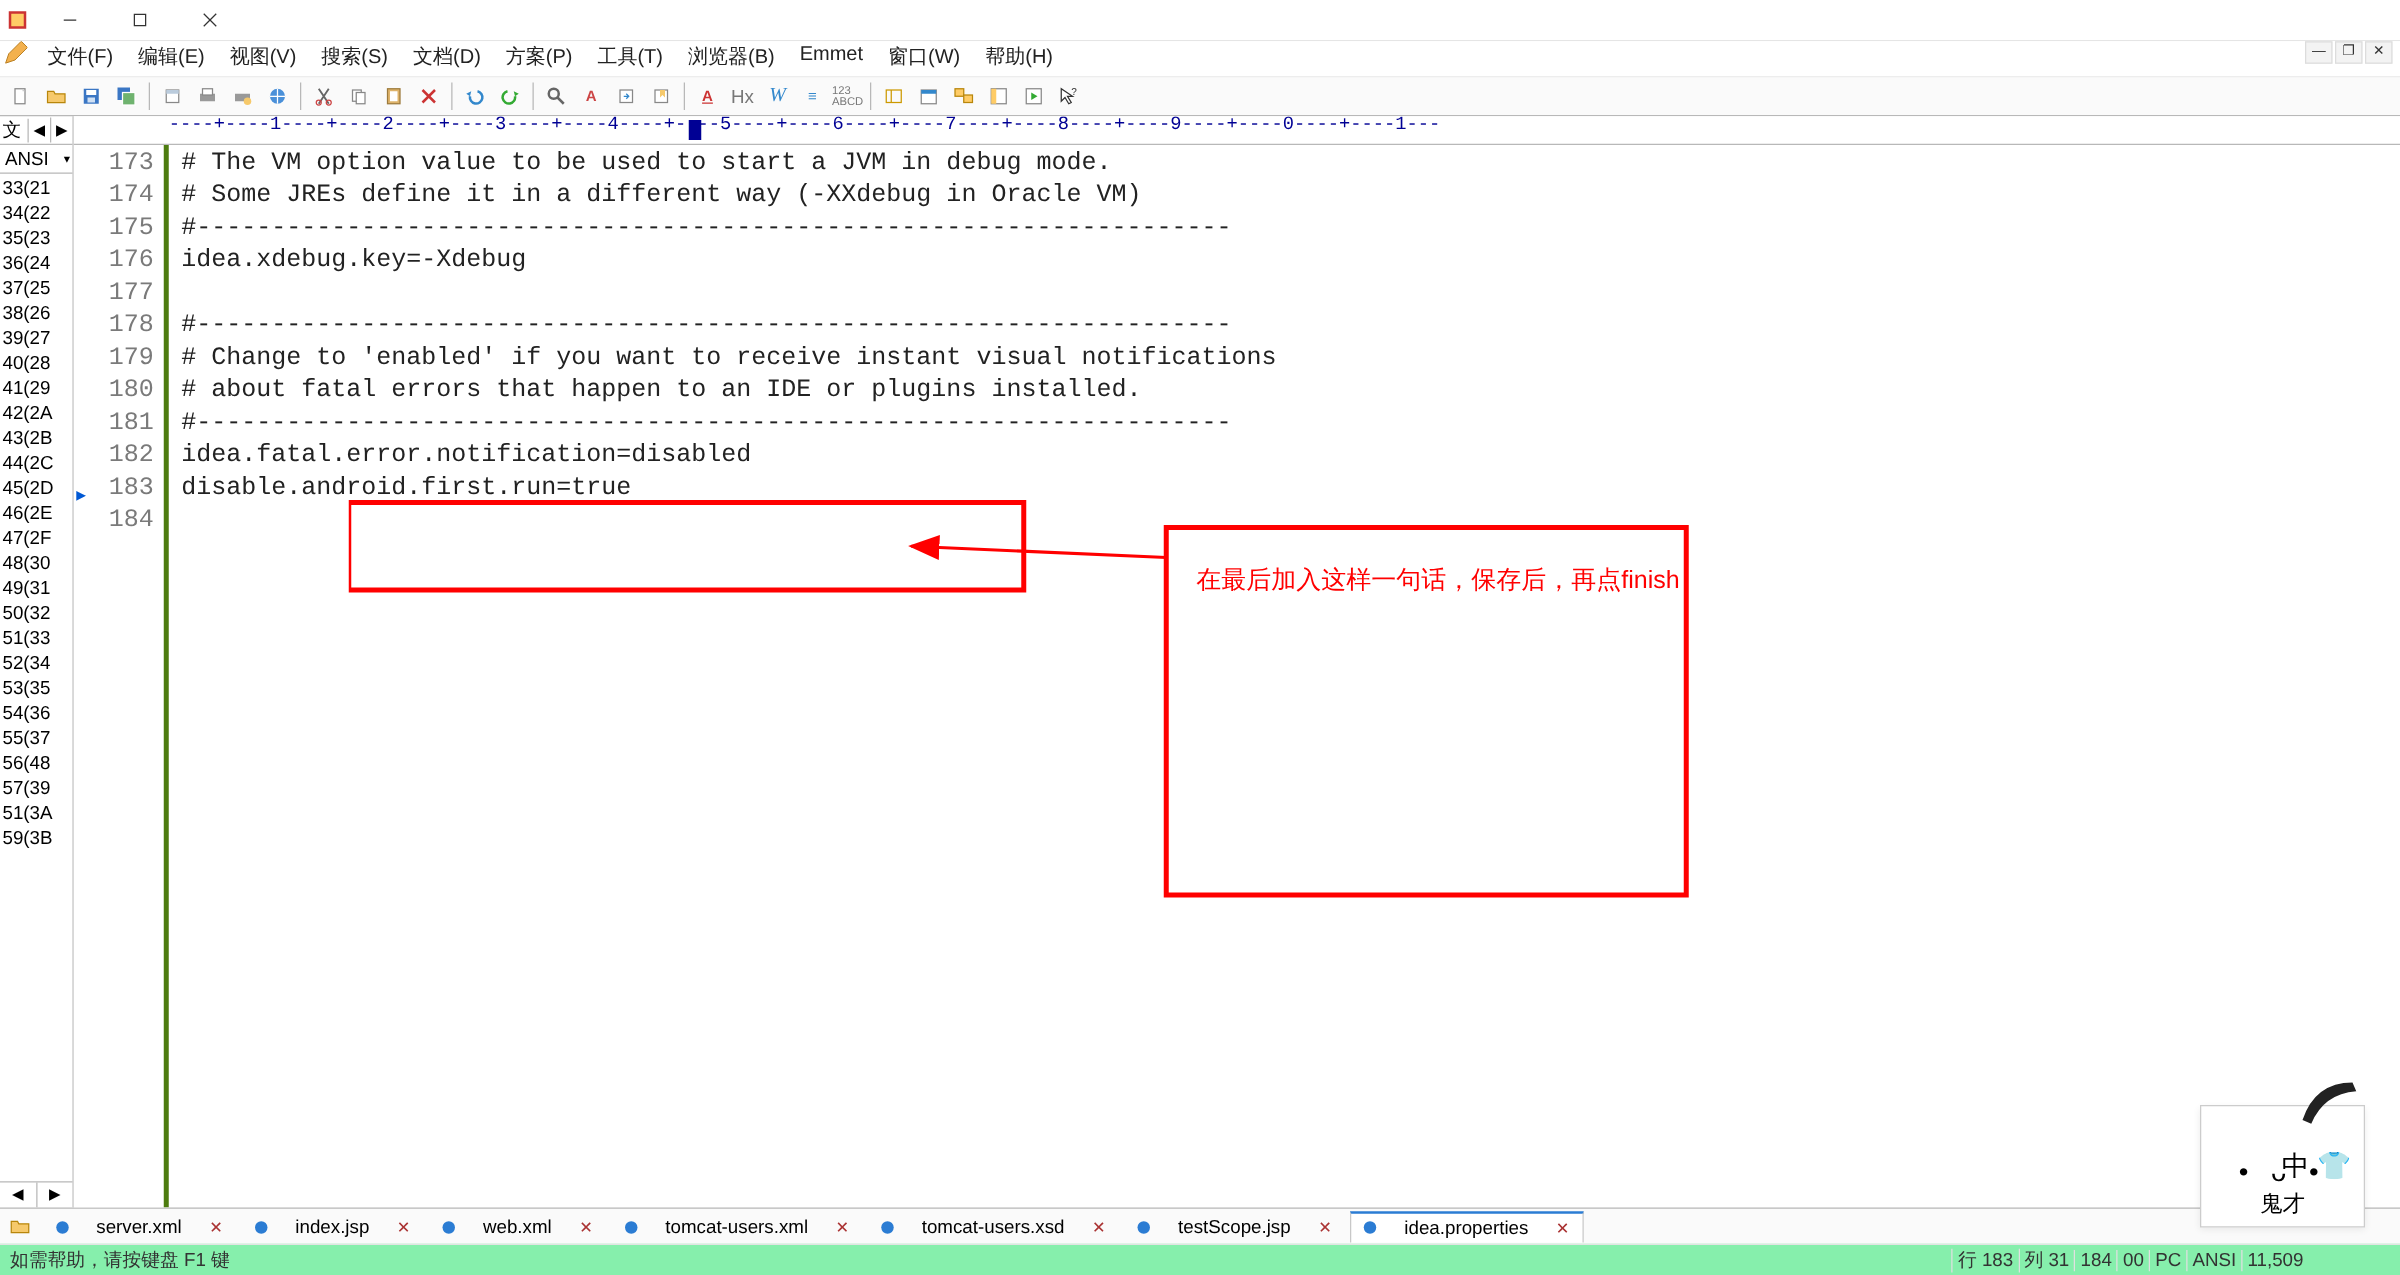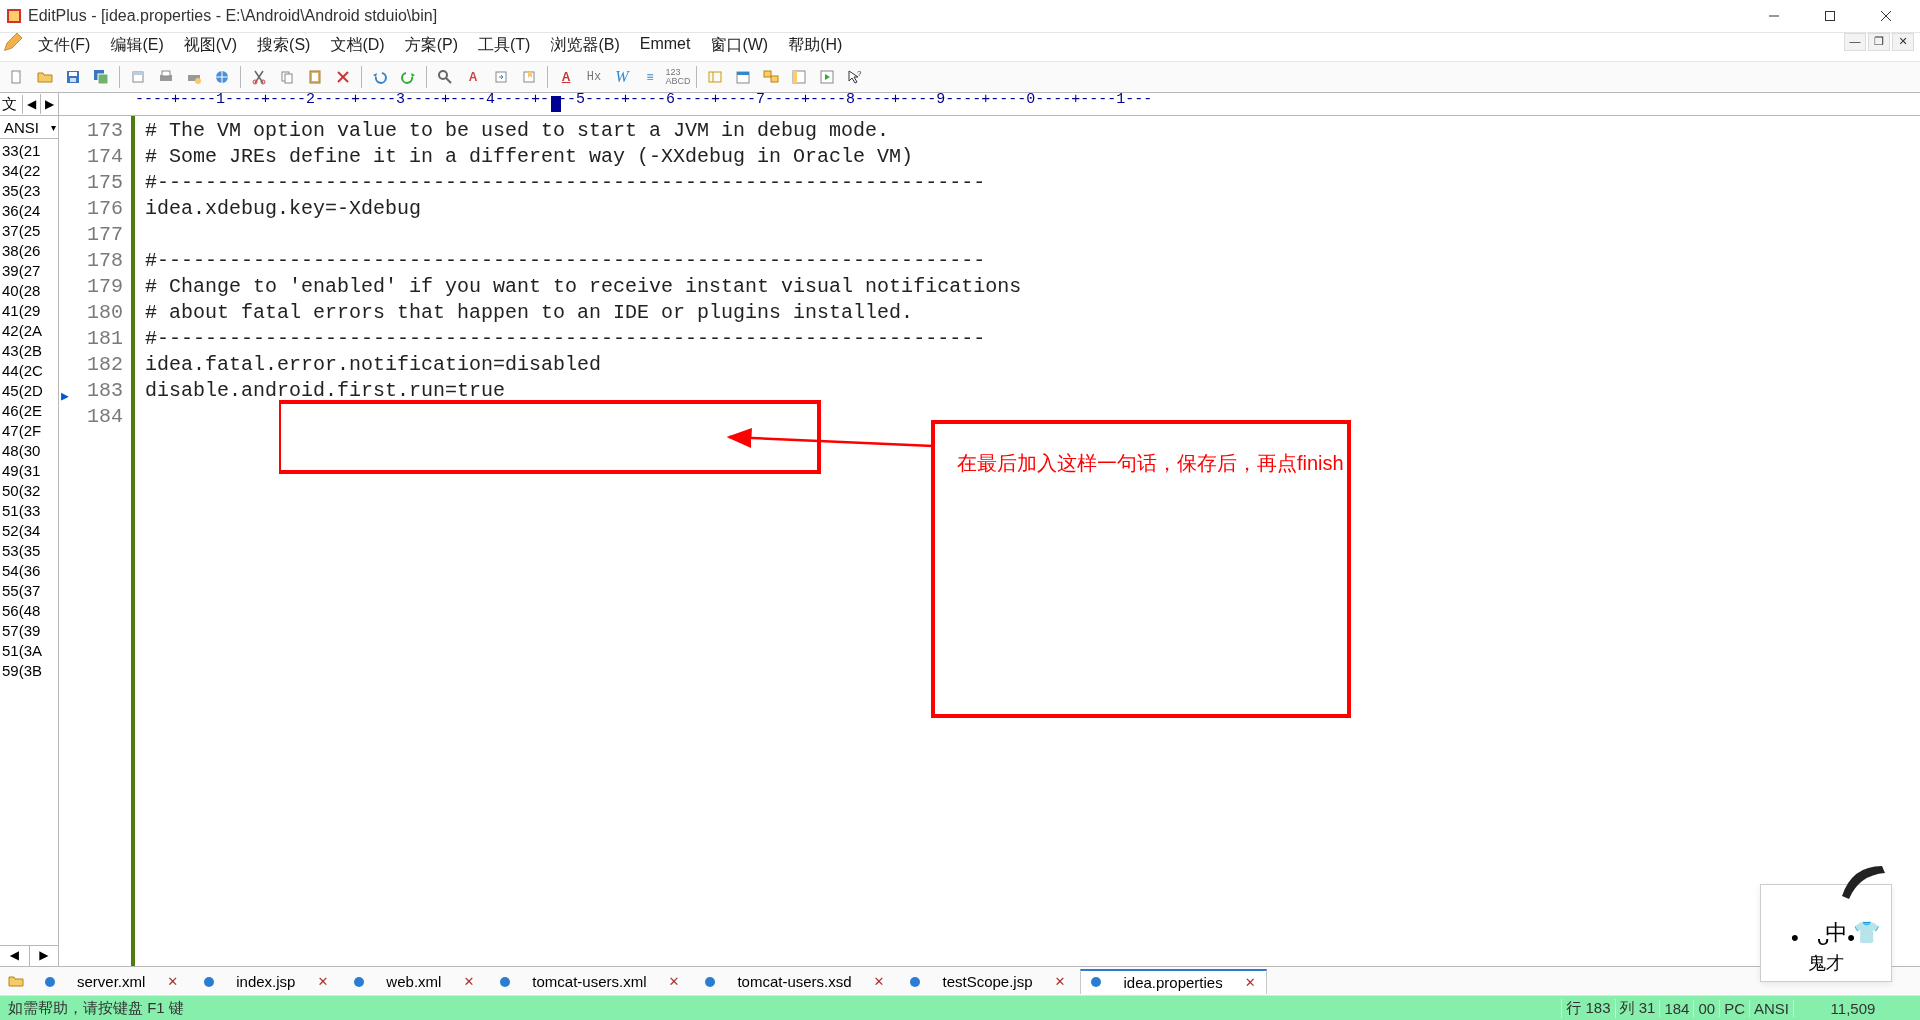--- a/index.html
+++ b/index.html
@@ -81,21 +81,20 @@
 
 <div class="window">
 
   <div class="titlebar">
     <span class="appicon">
       <svg viewBox="0 0 16 16">
           <rect x="1" y="1" width="14" height="14" fill="#c33"></rect>
           <rect x="3" y="3" width="10" height="10" fill="#fc6"></rect>
         </svg>
     </span>
-    <span class="caption">EditPlus - [idea.properties - E:\Android\Android stduio\bin]</span>
     <div class="winbtns">
       <div class="winbtn">
           <svg width="12" height="12">
             <line x1="1" y1="6" x2="11" y2="6" stroke="#333" stroke-width="1"></line>
           </svg>
         </div>
       <div class="winbtn">
           <svg width="12" height="12">
             <rect x="1.5" y="1.5" width="9" height="9" fill="none" stroke="#333"></rect>
           </svg>
@@ -237,21 +236,21 @@
         </svg>
       </span>
     <span class="tbtn">
         <svg viewBox="0 0 16 16">
           <rect x="3" y="3" width="10" height="10" fill="#fff" stroke="#888"></rect>
           <path d="M11 3 v6 l-2-2 -2 2 v-6" fill="#f6c96b"></path>
         </svg>
       </span>
     <span class="tsep"></span>
     <span class="tbtn" style="color:#c33;font-weight:bold;text-decoration:underline">A</span>
-    <span class="tbtn" style="font-family:Liberation Mono, monospace;font-size:12px;color:#777">Hx</span>
+    <span class="tbtn" style="font-family:Liberation Sans, sans-serif;font-size:15px;color:#777">Hx</span>
     <span class="tbtn" style="font-style:italic;color:#38c;font-family:serif;font-size:16px">W</span>
     <span class="tbtn" style="color:#38c">≡</span>
     <span class="tbtn" style="font-size:9px;color:#777;line-height:1">123<br>ABCD</span>
     <span class="tsep"></span>
     <span class="tbtn">
         <svg viewBox="0 0 16 16">
           <rect x="2" y="3" width="12" height="10" fill="none" stroke="#c90"></rect>
           <line x1="6" y1="3" x2="6" y2="13" stroke="#c90"></line>
         </svg>
       </span>
@@ -429,21 +428,21 @@
     </div>
 
   <div class="statusbar">
     <span class="statleft">如需帮助，请按键盘 F1 键</span>
     <span class="cell"><span>行</span> <span>183</span></span>
     <span class="cell"><span>列</span> <span>31</span></span>
     <span class="cell">184</span>
     <span class="cell">00</span>
     <span class="cell">PC</span>
     <span class="cell">ANSI</span>
-    <span class="cell" style="min-width:110px;text-align:center">11,509</span>
+    <span class="cell" style="min-width:110px;text-align:left">11,509</span>
   </div>
 
   <div class="sticker">
     <svg class="hat" viewBox="0 0 50 40">
         <path d="M5 35 Q15 5 45 5 L48 12 Q22 14 12 38 Z" fill="#222"></path>
       </svg>
     <div class="face">• ᴗ •</div>
     <div>鬼才</div>
     <div class="tshirt"><span>中</span> 👕</div>
   </div>

